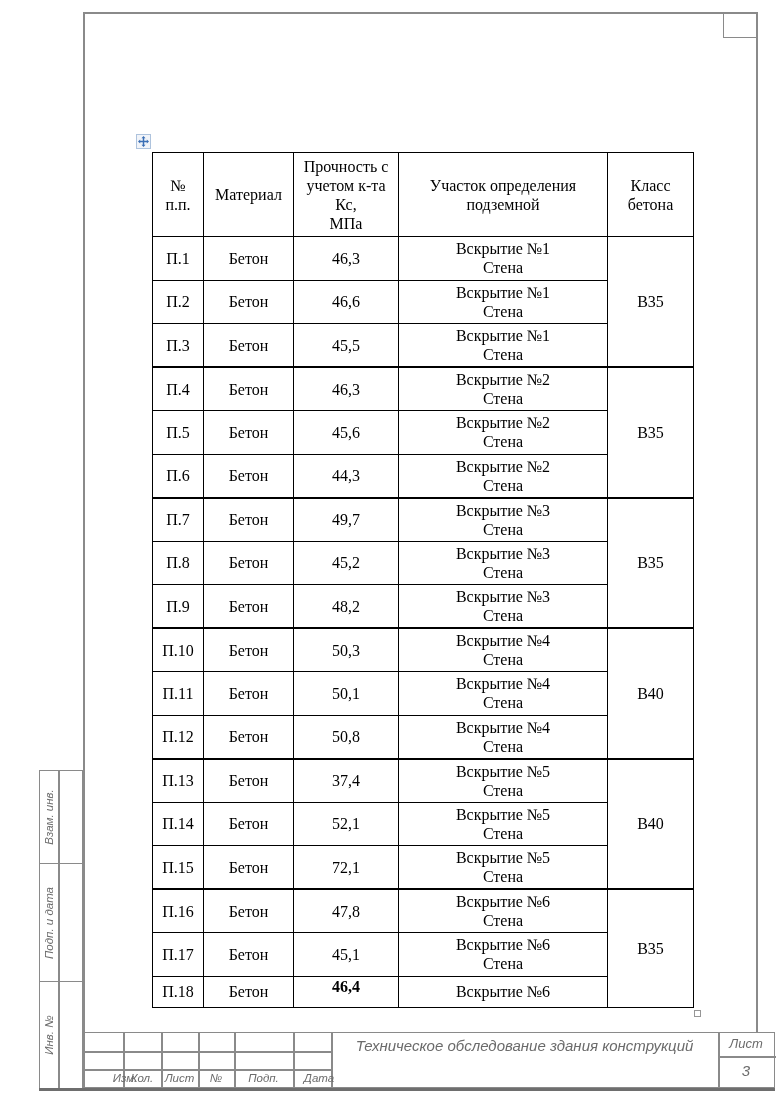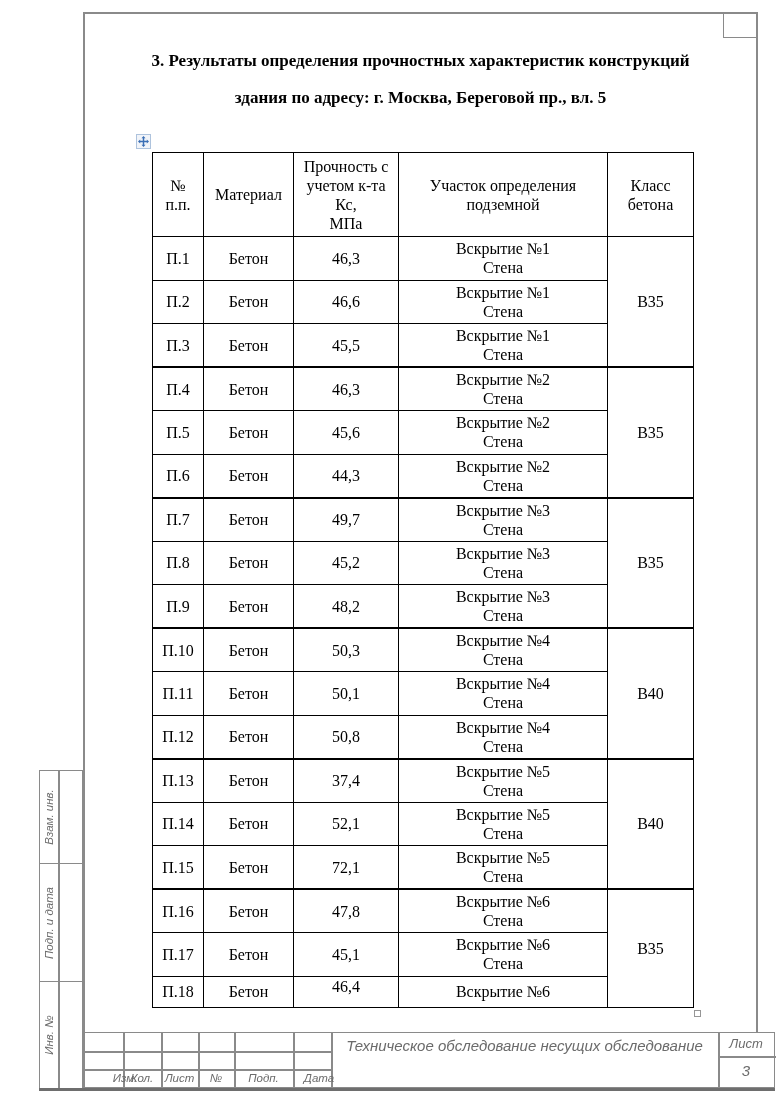--- a/index.html
+++ b/index.html
@@ -16,21 +16,21 @@
   .heading .hl + .hl{margin-top:15px;}
   
   table.strength{position:absolute;left:152px;top:152px;border-collapse:collapse;
                  table-layout:fixed;font-size:16px;}
   table.strength th,table.strength td{border:1px solid #000;text-align:center;
                  vertical-align:middle;padding:0;font-weight:normal;line-height:19px;}
   table.strength thead tr{height:84px;}
   table.strength tbody tr{height:43.5px;}
   table.strength tr.grp td{border-top:2px solid #000;}
   table.strength tr.last{height:31px;}
-  table.strength td.vtop{vertical-align:top;}
+  table.strength td.vtop{vertical-align:top;font-weight:bold;}
   .cellline{display:block;}
   
   .move-handle{position:absolute;left:136px;top:134px;width:15px;height:15px;
                border:1px solid #aec3dd;background:#f1f4f9;box-sizing:border-box;
                display:flex;align-items:center;justify-content:center;cursor:move;}
   .resize-handle{position:absolute;left:694px;top:1010px;width:7px;height:7px;
                  border:1px solid #969696;background:#fff;box-sizing:border-box;}
   
   .side-box{position:absolute;left:39px;width:44px;border:1.5px solid #8a8a8a;
             box-sizing:border-box;background:#fff;}
@@ -57,24 +57,20 @@
 </head>
 <body>
 
 <div class="canvas">
 
   <div class="gline" style="left:83px;top:12px;width:2px;height:1077px;"></div>
   <div class="gline" style="left:83px;top:12px;width:675px;height:2px;"></div>
   <div class="gline" style="left:756px;top:12px;width:2px;height:1020px;"></div>
   <div class="corner-box"></div>
 
-  <div class="heading">
-    <span class="hl">3. Результаты определения прочностных характеристик конструкций</span>
-    <span class="hl">здания по адресу: г. Москва, Береговой пр., вл. 5</span>
-  </div>
 
   <div class="move-handle">
     <svg width="11" height="11" viewBox="0 0 12 12">
       <path d="M6,0 L8.2,2.4 L6.8,2.4 L6.8,5.2 L9.6,5.2 L9.6,3.8 L12,6 L9.6,8.2 L9.6,6.8 L6.8,6.8 L6.8,9.6 L8.2,9.6 L6,12 L3.8,9.6 L5.2,9.6 L5.2,6.8 L2.4,6.8 L2.4,8.2 L0,6 L2.4,3.8 L2.4,5.2 L5.2,5.2 L5.2,2.4 L3.8,2.4 Z" fill="#3b6fb5"></path>
     </svg>
   </div>
 
   <table class="strength">
     <colgroup>
         <col style="width:51px">
@@ -312,21 +308,21 @@
     <div class="h" style="left:0;width:246px;top:36px;"></div>
     <div class="h" style="left:633px;width:58px;top:23px;"></div>
 
     <span class="collbl" style="left:0;width:38px;padding-left:21px;">Изм.</span>
     <span class="collbl" style="left:38px;width:38px;">Кол.</span>
     <span class="collbl" style="left:76px;width:37px;">Лист</span>
     <span class="collbl" style="left:113px;width:36px;">№</span>
     <span class="collbl" style="left:149px;width:59px;">Подп.</span>
     <span class="collbl" style="left:215px;width:38px;">Дата</span>
 
-    <span class="doc-title" style="top:4px;">Техническое обследование несущих обследование</span>
+    <span class="doc-title" style="top:4px;">Техническое обследование здания конструкций</span>
 
     <span class="sheet-lbl">Лист</span>
     <span class="sheet-num">3</span>
   </div>
 
   <div class="bottom-heavy"></div>
 
 </div>
 
 </body></html>

